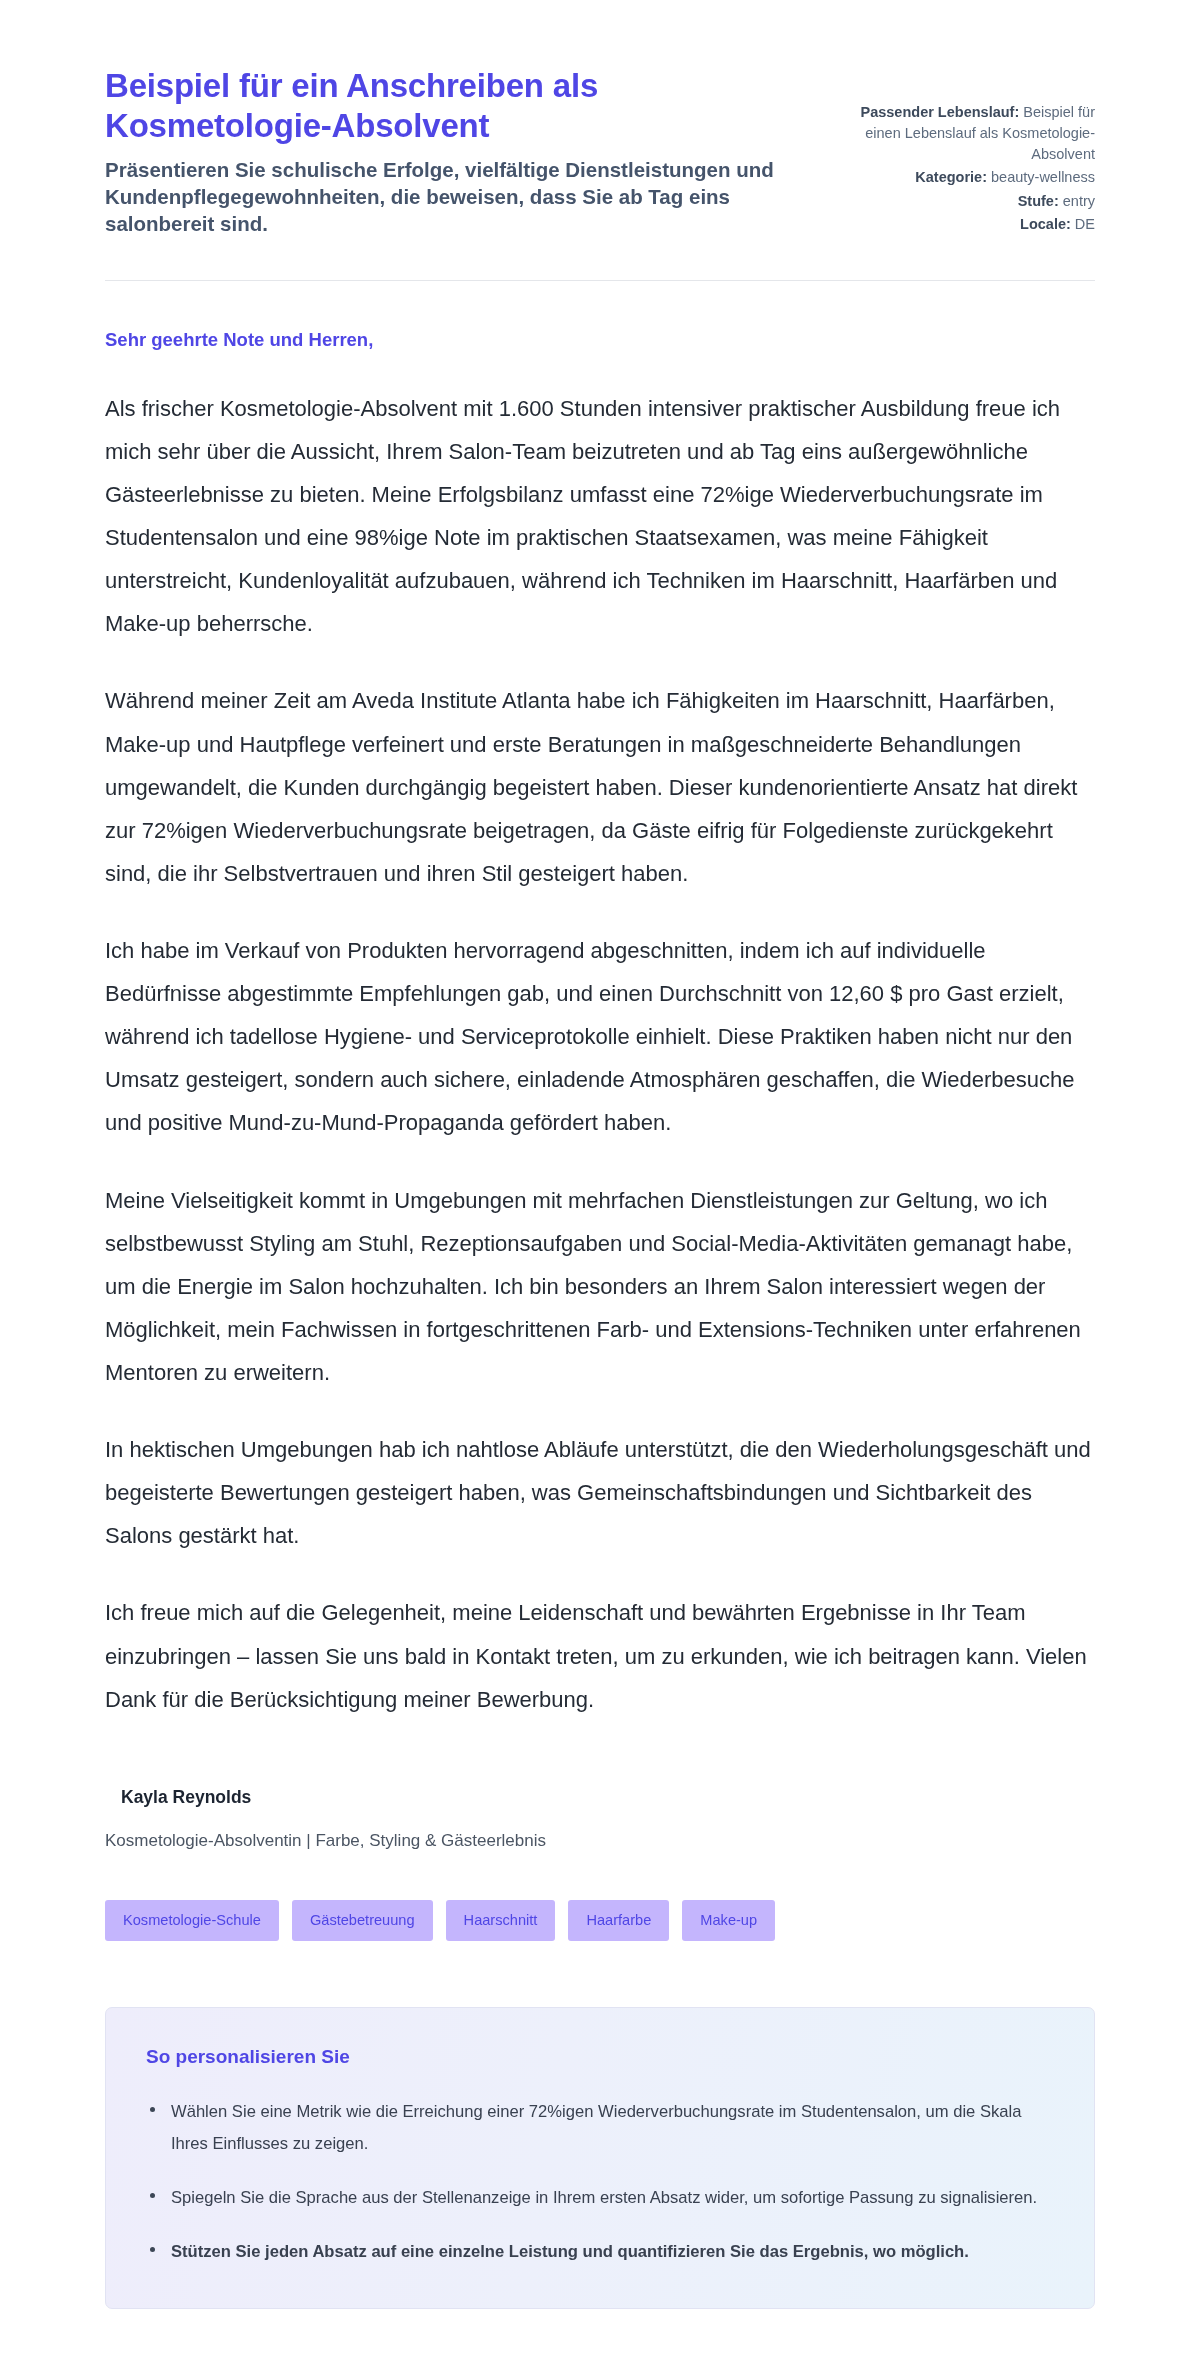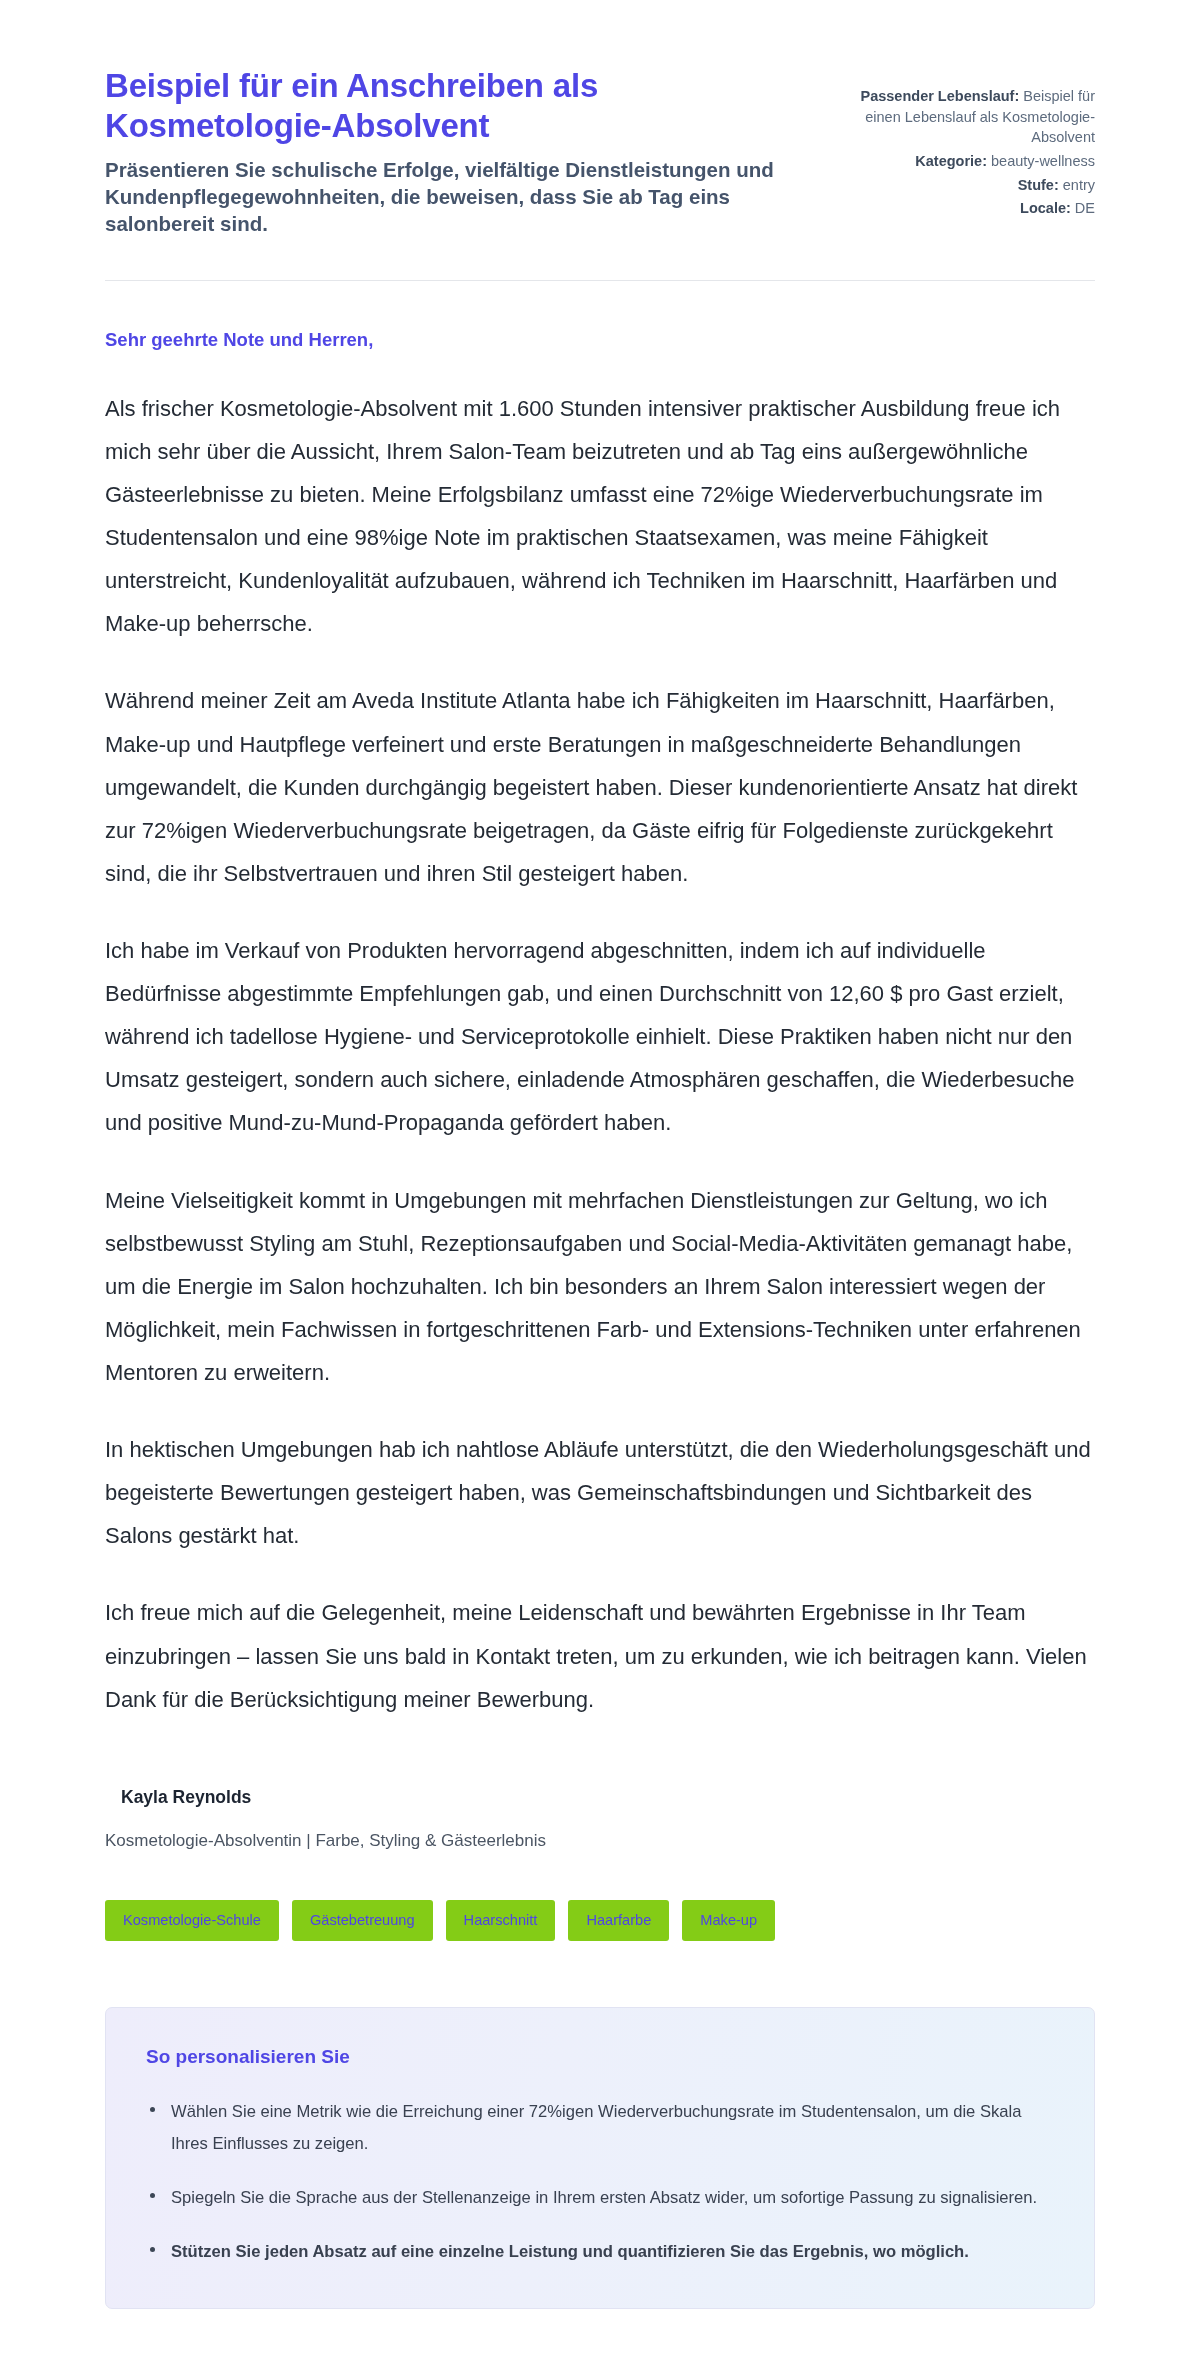--- a/index.html
+++ b/index.html
@@ -18,21 +18,21 @@
   }
 
   .page {
     width: 1200px;
     padding: 48px 105px 60px 105px;
   }
 
   
   .header {
     display: flex;
-    align-items: center;
+    align-items: flex-end;
     justify-content: space-between;
     gap: 28px;
     padding-top: 18px;
   }
   .header-left {
     flex: 1 1 auto;
     max-width: 710px;
   }
   .doc-title {
     margin: 0;
@@ -110,21 +110,21 @@
   }
 
   
   .tags {
     margin-top: 46px;
     display: flex;
     flex-wrap: wrap;
     gap: 13px;
   }
   .tag {
-    background: #84cc16;
+    background: #c4b5fd;
     color: #4f46e5;
     font-size: 14.6px;
     line-height: 1;
     padding: 13px 18px;
     border-radius: 3px;
     white-space: nowrap;
   }
 
   
   .callout {

